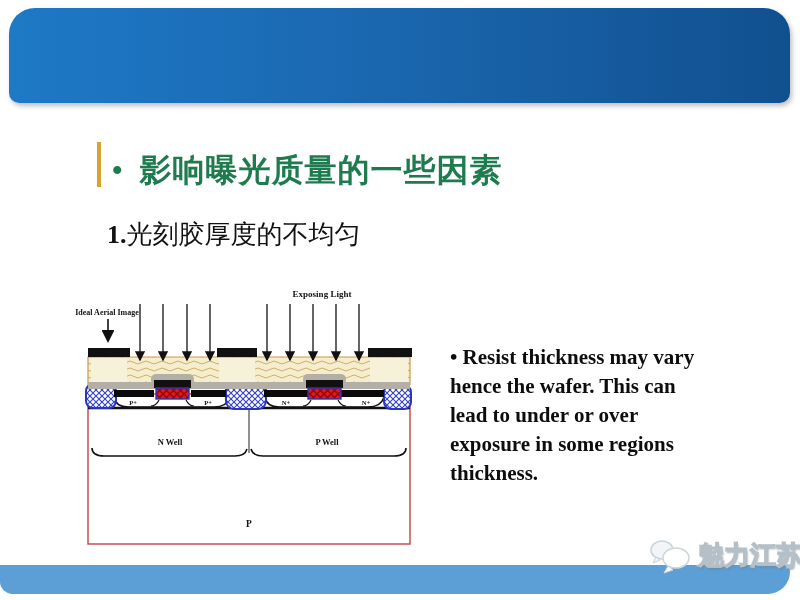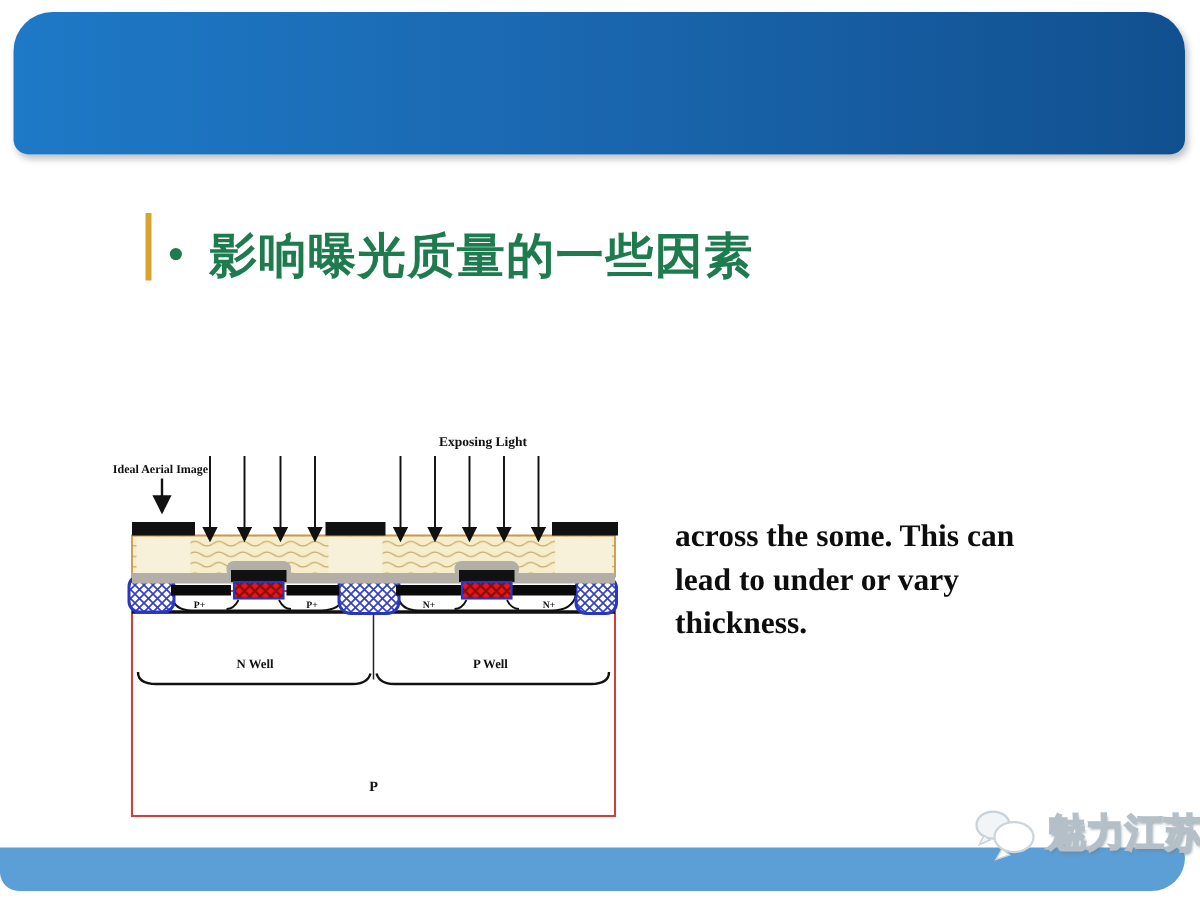--- a/index.html
+++ b/index.html
@@ -54,20 +54,23 @@
 
   <div class="header-bar"></div>
 
   <div class="accent-tick"></div>
 
   <div class="title-row">
     <span class="title-bullet">•</span>
     <span class="title-text">影响曝光质量的一些因素</span>
   </div>
 
+  <div class="subtitle-row">
+    <span class="subtitle-number">1.</span><span class="subtitle-text">光刻胶厚度的不均匀</span>
+  </div>
 
   <svg class="figure" viewBox="0 0 402 266" width="402" height="266">
     <defs>
       <marker id="ah" viewBox="0 0 10 10" refX="8.5" refY="5" markerWidth="8" markerHeight="8" orient="auto">
         <polygon points="0,0 10,5 0,10" fill="#111"></polygon>
       </marker>
       <pattern id="wave" patternUnits="userSpaceOnUse" width="16" height="7">
         <path d="M0,3.5 Q4,0.5 8,3.5 T16,3.5" stroke="#c5a863" stroke-width="0.9" fill="none"></path>
       </pattern>
       <pattern id="bluehatch" patternUnits="userSpaceOnUse" width="6" height="6">
@@ -139,22 +142,24 @@
       <line x1="306" y1="22" x2="306" y2="78" marker-end="url(#ah)"></line>
       <line x1="329" y1="22" x2="329" y2="78" marker-end="url(#ah)"></line>
     </g>
     <line x1="78" y1="37" x2="78" y2="59" stroke="#111" stroke-width="1.6" marker-end="url(#ah)"></line>
 
     <text x="292" y="15" font-size="9" text-anchor="middle">Exposing Light</text>
     <text x="77" y="33" font-size="8" text-anchor="middle">Ideal Aerial Image</text>
   </svg>
 
   <div class="note">
-    <div>across the some. This can</div>
-    <div>lead to under or vary</div>
+    <div>• Resist thickness may vary</div>
+    <div>hence the wafer. This can</div>
+    <div>lead to under or over</div>
+    <div>exposure in some regions</div>
     <div>thickness.</div>
   </div>
 
   <div class="footer-bar"></div>
 
   <div class="watermark">
     <svg class="bubbles" width="46" height="36" viewBox="0 0 46 36">
       <ellipse cx="14" cy="12" rx="11" ry="9" fill="#f1f5f7" stroke="#c9d2d8" stroke-width="1.5"></ellipse>
       <path d="M8,19 l-3,6 l7,-3 z" fill="#f1f5f7" stroke="#c9d2d8" stroke-width="1"></path>
       <ellipse cx="28" cy="20" rx="13" ry="10" fill="#ffffff" stroke="#cdd5da" stroke-width="1.5"></ellipse>

